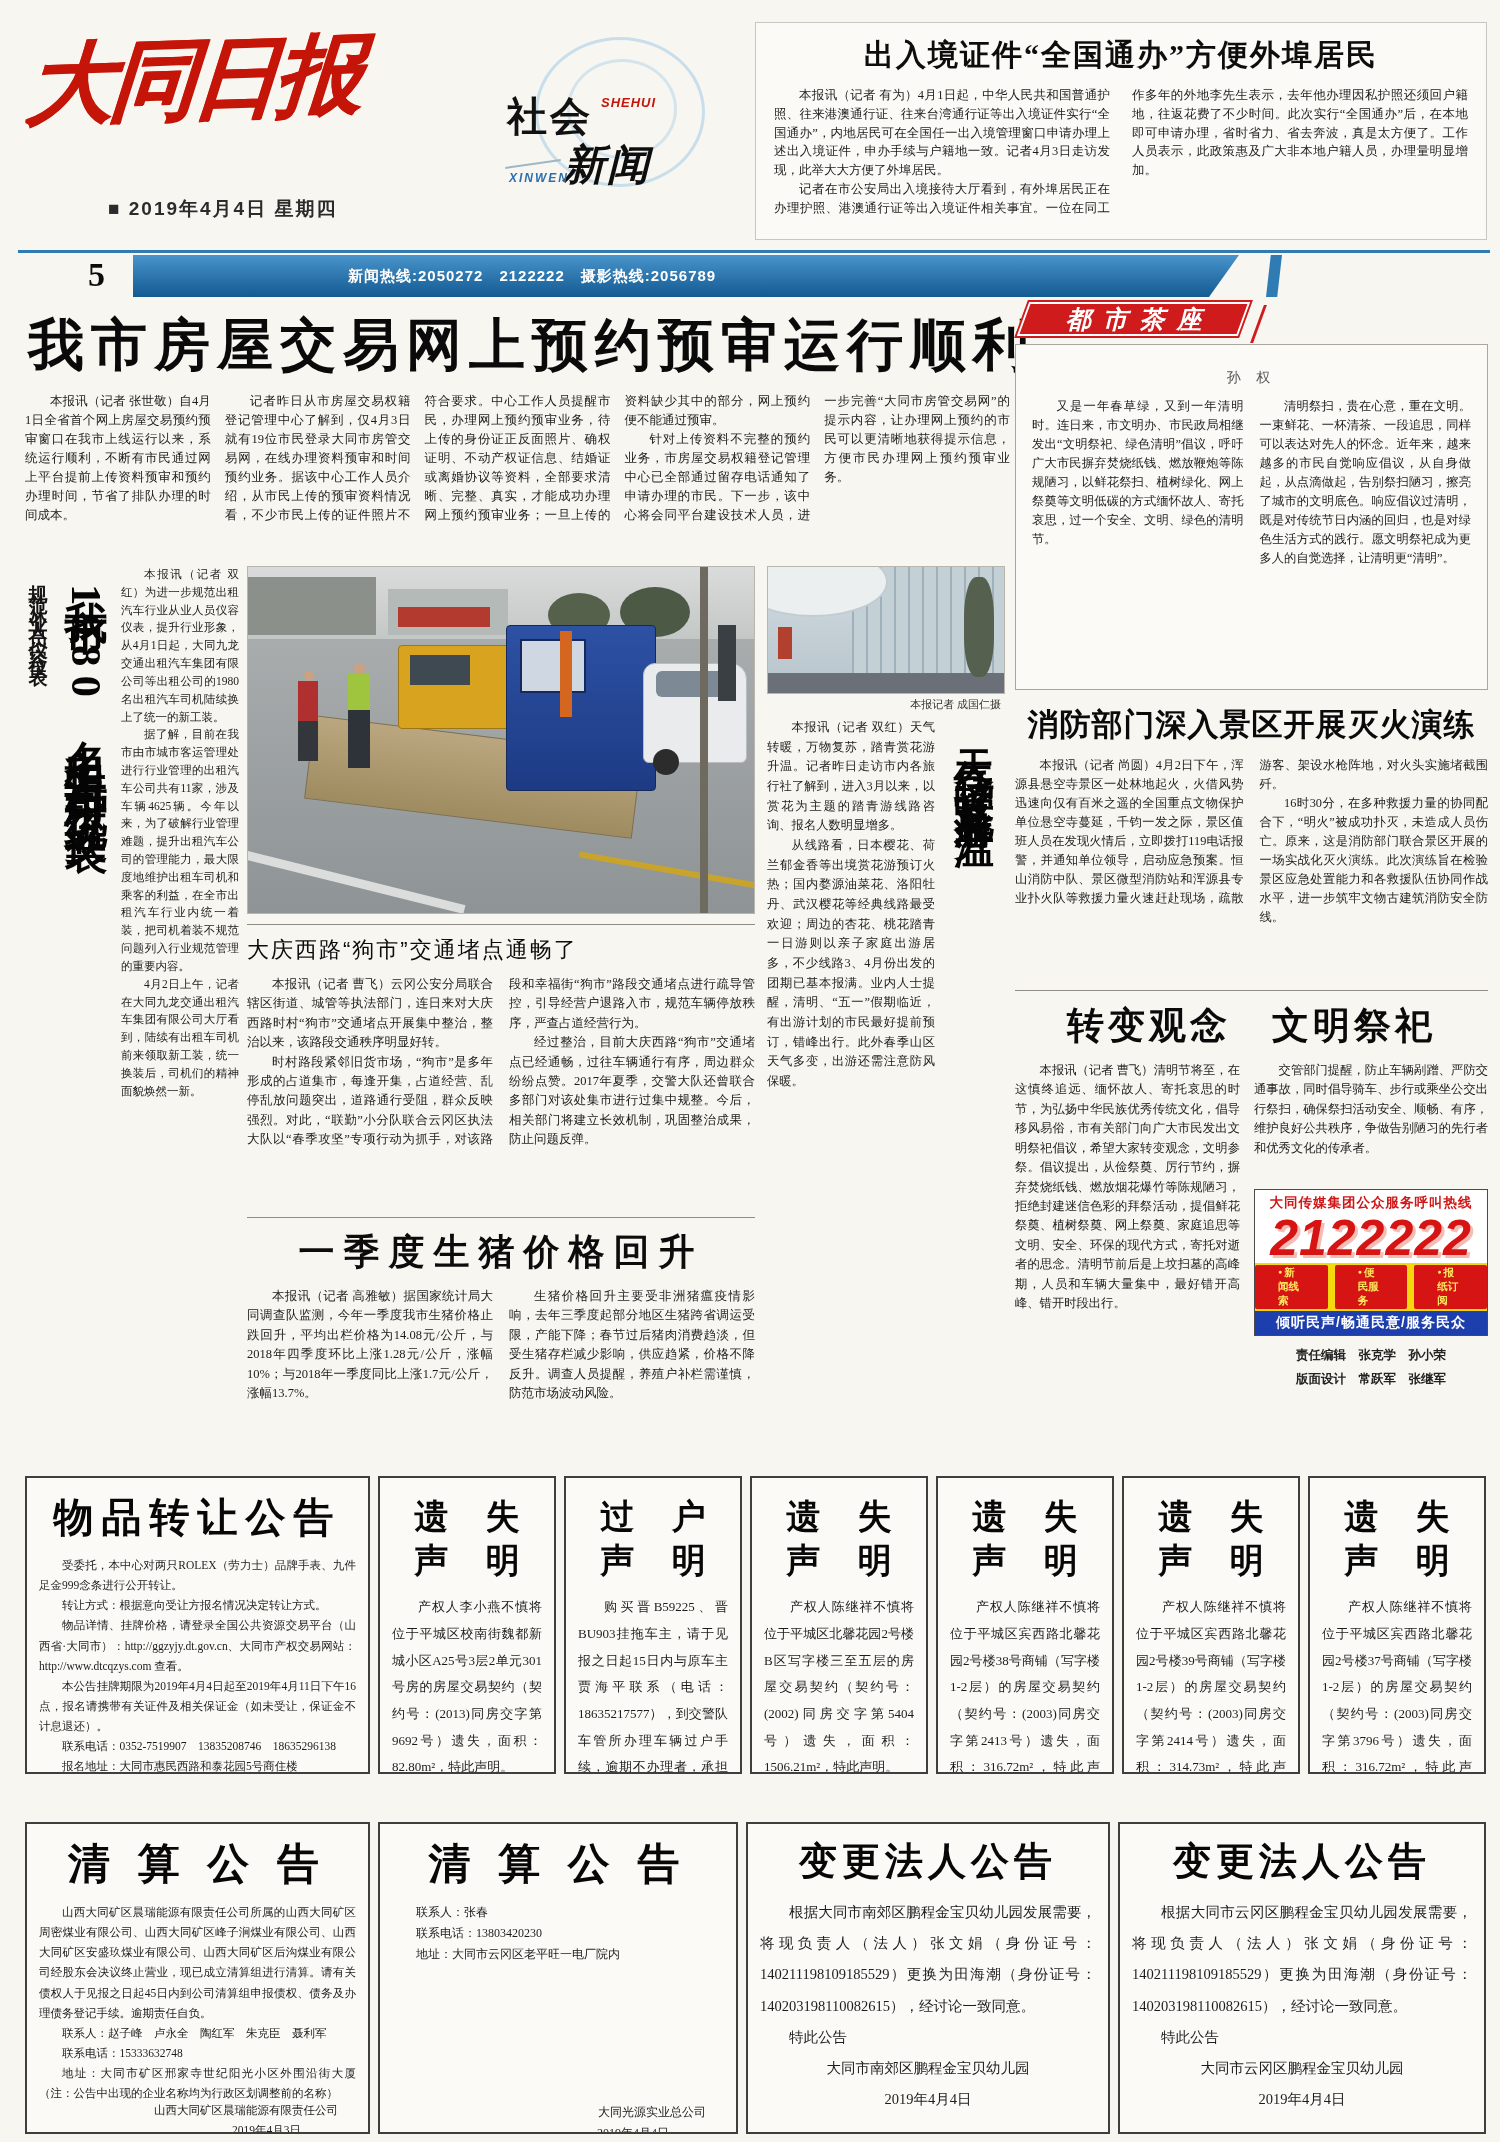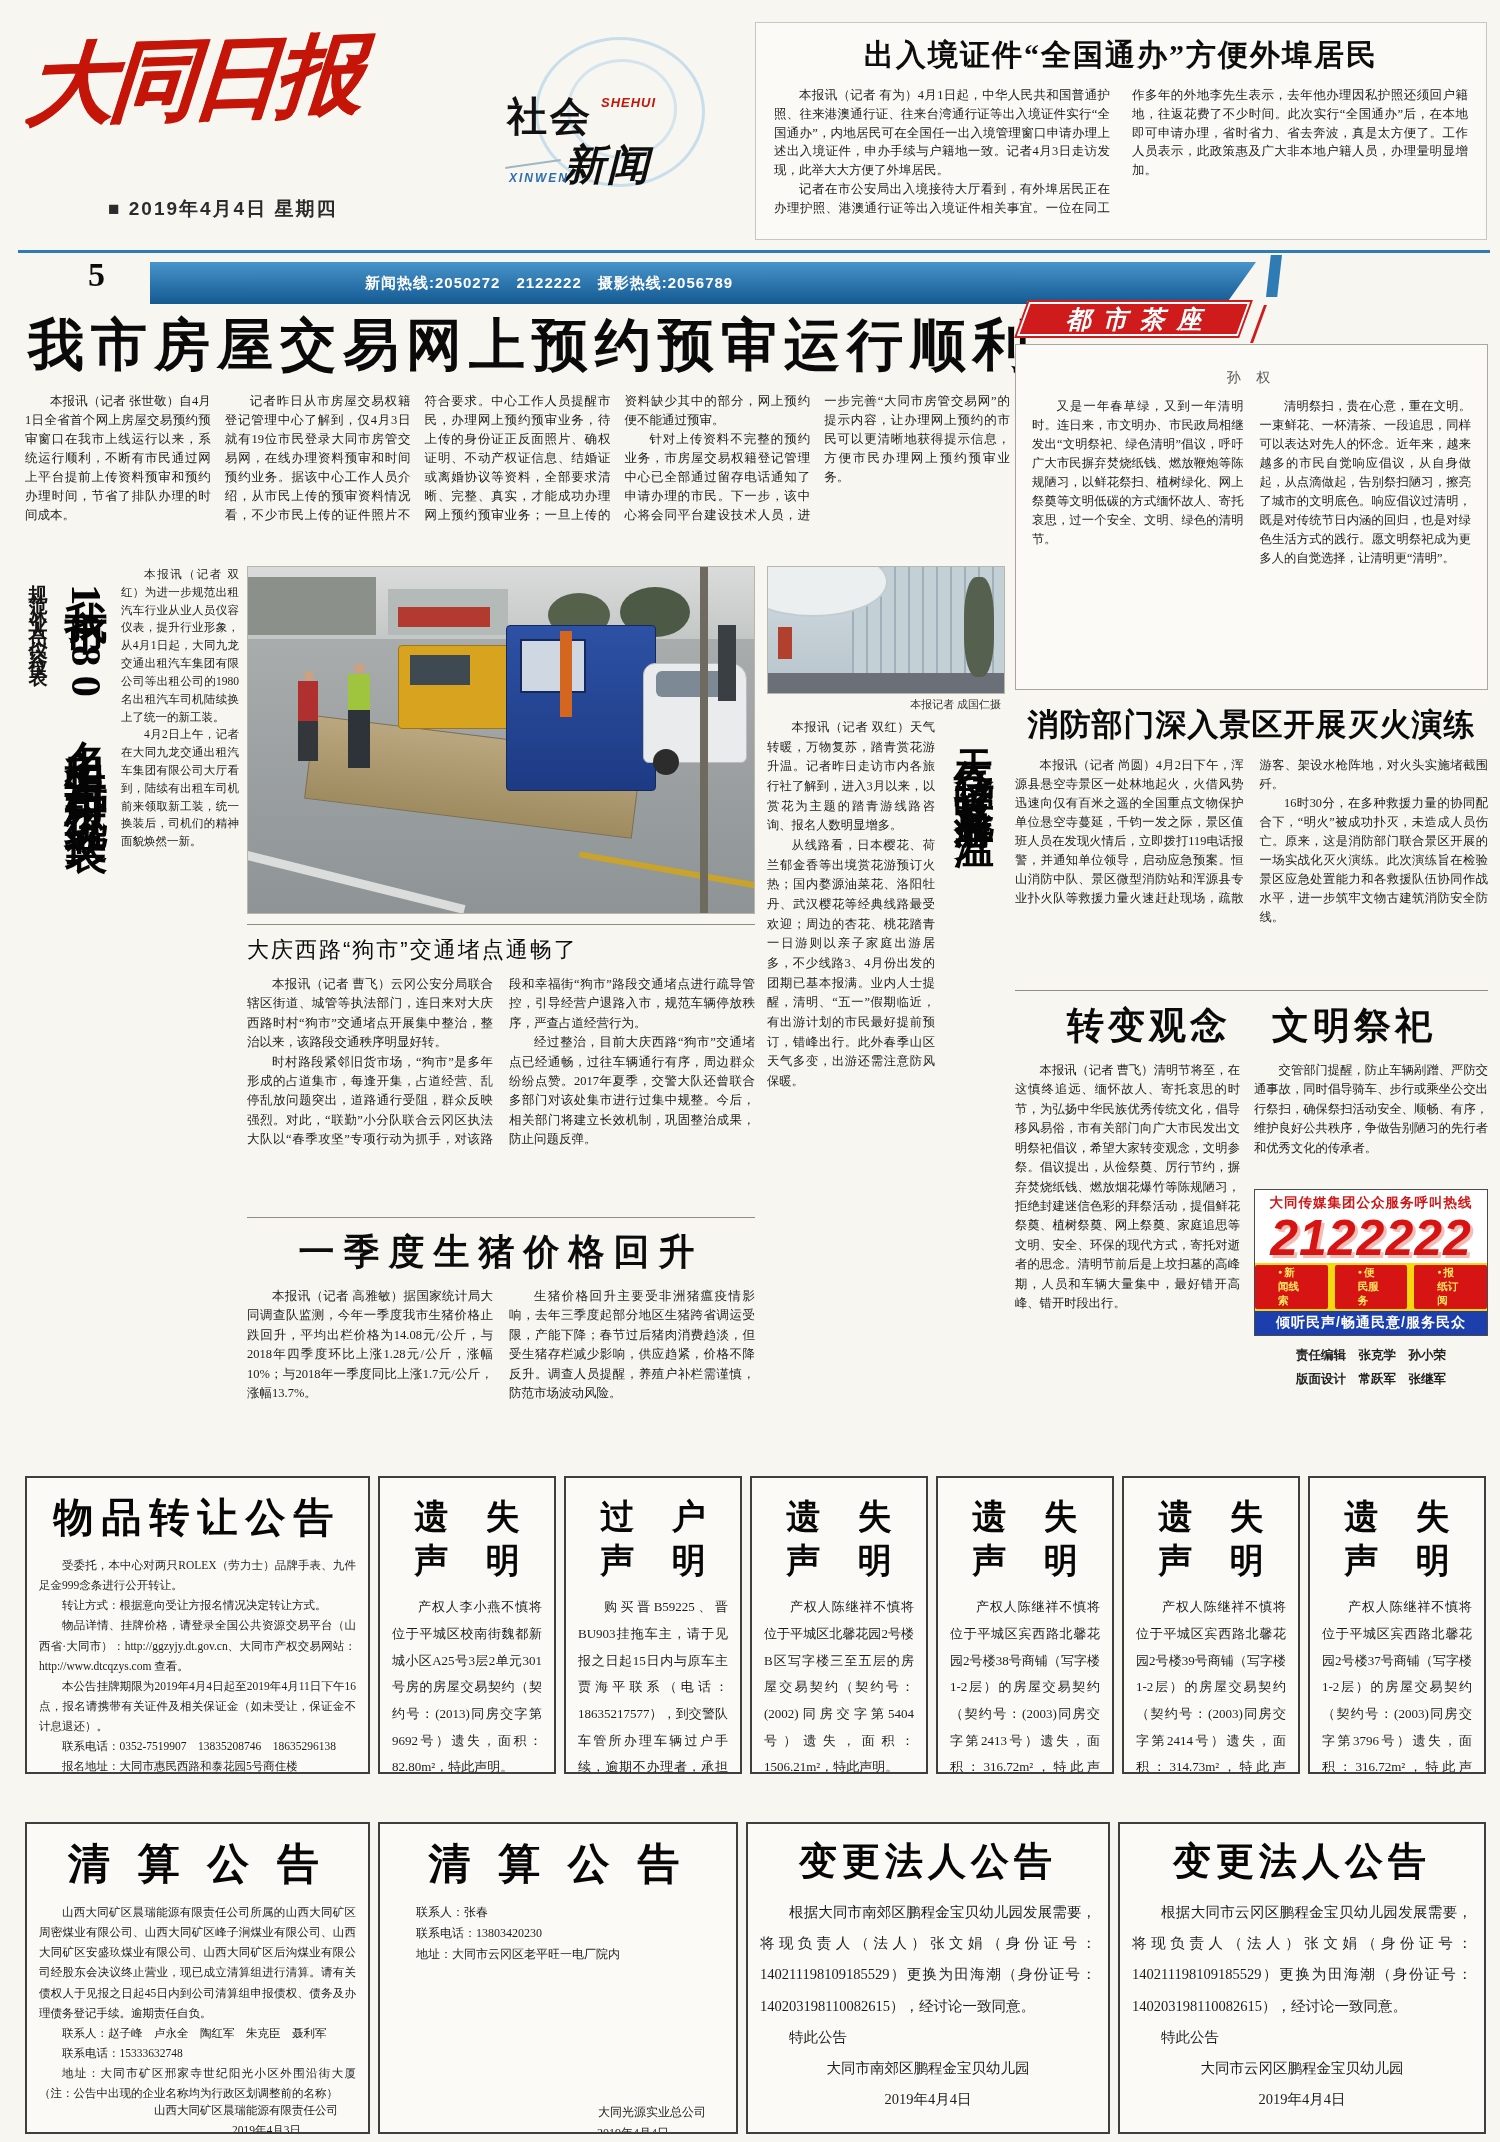--- a/index.html
+++ b/index.html
@@ -33,24 +33,23 @@
 
   
   .toparticle { border:1px solid #c8c6c0; background:#fbfaf6; padding:12px 18px 8px; }
   .toparticle h2 { font-size:30px; font-weight:bold; letter-spacing:2px; text-align:center; margin-bottom:10px; color:#0d0d0d; }
   .toparticle .body { column-count:2; column-gap:22px; font-size:12.5px; line-height:1.5; height:148px; }
 
   
   .pagebar-topline { position:absolute; left:0; top:0; width:100%; height:3px; background:#2f7cb5; }
   .pagebar-num { position:absolute; left:70px; top:6px; font-family:"Liberation Serif",serif; font-weight:bold; font-size:34px; color:#0c0c0c; }
   .pagebar-blue {
-    position:absolute; left:132px; top:5px; width:1106px; height:42px;
+    position:absolute; left:115px; top:5px; width:1106px; height:42px;
     background:linear-gradient(#4894cb,#135a91);
     clip-path: polygon(0 0, 100% 0, calc(100% - 30px) 100%, 0 100%);
-    margin-top: 7px;
   }
   .pagebar-blue .hotline {
     position:absolute; left:215px; top:0; line-height:42px; color:#fff;
     font-family:"Liberation Sans",sans-serif; font-weight:bold; font-size:15px; letter-spacing:1px;
   }
   .pagebar-cap { position:absolute; left:1248px; top:5px; width:16px; height:42px; background:#2f7cb5;
     clip-path: polygon(30% 0, 100% 0, 70% 100%, 0 100%); }
 
   
   .lead-title { font-family:"Liberation Sans",sans-serif; font-weight:bold; font-size:56px; letter-spacing:7px; color:#0a0a0a; white-space:nowrap; }
@@ -164,20 +163,21 @@
       <p class="para">本报讯（记者 张世敬）自4月1日全省首个网上房屋交易预约预审窗口在我市上线运行以来，系统运行顺利，不断有市民通过网上平台提前上传资料预审和预约办理时间，节省了排队办理的时间成本。</p>
       <p class="para">记者昨日从市房屋交易权籍登记管理中心了解到，仅4月3日就有19位市民登录大同市房管交易网，在线办理资料预审和时间预约业务。据该中心工作人员介绍，从市民上传的预审资料情况看，不少市民上传的证件照片不符合要求。中心工作人员提醒市民，办理网上预约预审业务，待上传的身份证正反面照片、确权证明、不动产权证信息、结婚证或离婚协议等资料，全部要求清晰、完整、真实，才能成功办理网上预约预审业务；一旦上传的资料缺少其中的部分，网上预约便不能通过预审。</p>
       <p class="para">针对上传资料不完整的预约业务，市房屋交易权籍登记管理中心已全部通过留存电话通知了申请办理的市民。下一步，该中心将会同平台建设技术人员，进一步完善“大同市房管交易网”的提示内容，让办理网上预约的市民可以更清晰地获得提示信息，方便市民办理网上预约预审业务。</p>
     </div>
 
   <div class="abs taxi" style="left:25px; top:566px; width:214px; height:895px;">
     <div class="vert taxi-label">规范从业人员仪容仪表</div>
     <div class="vert taxi-title">我市1980名出租汽车司机统一换装</div>
     <div class="taxi-body jtext" style="height:100%;">
         <p class="para">本报讯（记者 双红）为进一步规范出租汽车行业从业人员仪容仪表，提升行业形象，从4月1日起，大同九龙交通出租汽车集团有限公司等出租公司的1980名出租汽车司机陆续换上了统一的新工装。</p>
+        <p class="para">据了解，目前在我市由市城市客运管理处进行行业管理的出租汽车公司共有11家，涉及车辆4625辆。今年以来，为了破解行业管理难题，提升出租汽车公司的管理能力，最大限度地维护出租车司机和乘客的利益，在全市出租汽车行业内统一着装，把司机着装不规范问题列入行业规范管理的重要内容。</p>
         <p class="para">4月2日上午，记者在大同九龙交通出租汽车集团有限公司大厅看到，陆续有出租车司机前来领取新工装，统一换装后，司机们的精神面貌焕然一新。</p>
       </div>
   </div>
 
   <div class="abs" style="left:247px; top:566px; width:508px;">
 
     <div class="photo" style="width:508px; height:348px;">
       <div class="ph" style="left:0;top:0;width:100%;height:72px;background:linear-gradient(#dadcdb,#c3c7c5);"></div>
       <div class="ph" style="left:0;top:10px;width:128px;height:58px;background:#8b908b;"></div>
       <div class="ph" style="left:140px;top:22px;width:120px;height:46px;background:#b4bab8;"></div>

